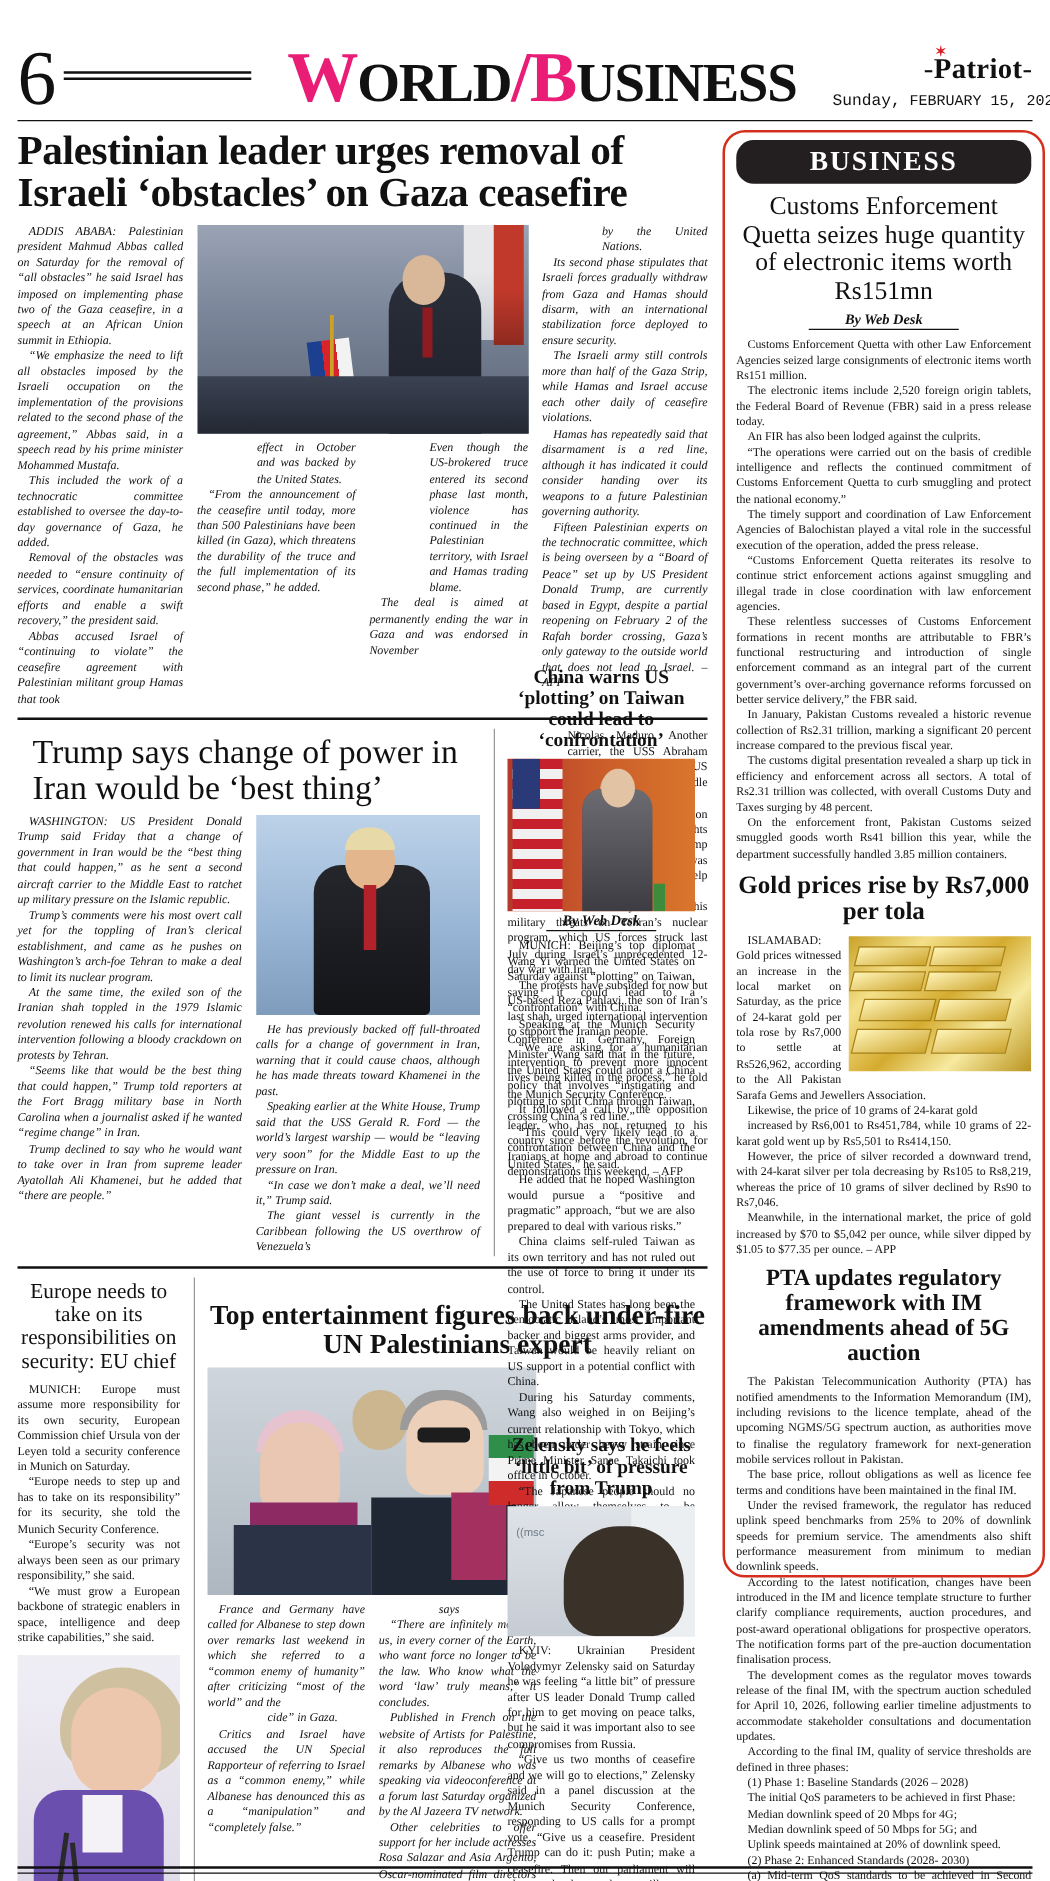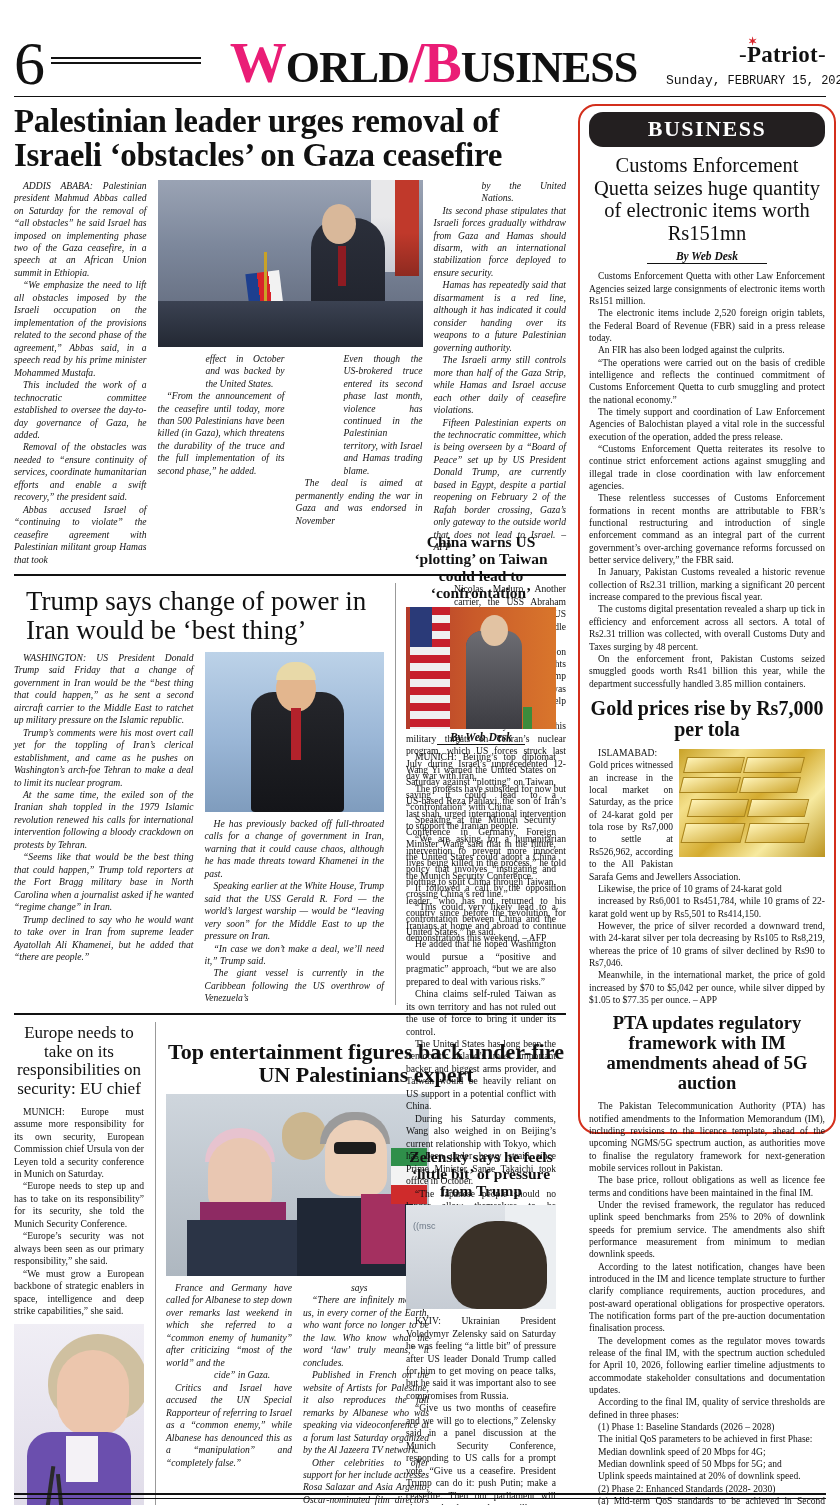--- a/index.html
+++ b/index.html
@@ -32,21 +32,21 @@
   .mast-rule { border-top:1.6px solid #111; margin-top:6px; }
 
   
   .body-grid { display:flex; gap:0; margin-top:7px; }
   .left-zone { width:552px; flex:0 0 552px; }
   .biz-zone  { width:258px; flex:0 0 258px; margin-left:12px; position:relative; }
 
   
   .biz-panel {
     border:2.2px solid #d32f1c; border-radius:18px; padding:8px 9px 10px 9px;
-    height:1030px; position:relative;
+    height:1158px; position:relative;
   }
   .biz-badge {
     background:#231f20; color:#fff; border-radius:14px; text-align:center;
     font-family:"Liberation Serif", serif; font-weight:700; font-size:22px;
     letter-spacing:1.5px; padding:4px 0 5px 0; margin:-2px 0 7px 0;
   }
   .biz-head {
     font-family:"Liberation Serif", serif; font-weight:400; font-size:20.5px; line-height:1.1;
     text-align:center; margin-bottom:6px;
   }
@@ -227,22 +227,22 @@
               </div>
               <div class="col">
                 <p class="txt ni">Even though the US-brokered truce entered its second phase last month, violence has continued in the Palestinian territory, with Israel and Hamas trading blame.</p>
                 <p class="txt">The deal is aimed at permanently ending the war in Gaza and was endorsed in November</p>
               </div>
             </div>
           </div>
           <div class="col">
             <p class="txt ni">by the United Nations.</p>
             <p class="txt">Its second phase stipulates that Israeli forces gradually withdraw from Gaza and Hamas should disarm, with an international stabilization force deployed to ensure security.</p>
+            <p class="txt">The Israeli army still controls more than half of the Gaza Strip, while Hamas and Israel accuse each other daily of ceasefire violations.</p>
             <p class="txt">Hamas has repeatedly said that disarmament is a red line, although it has indicated it could consider handing over its weapons to a future Palestinian governing authority.</p>
-            <p class="txt">The Israeli army still controls more than half of the Gaza Strip, while Hamas and Israel accuse each other daily of ceasefire violations.</p>
             <p class="txt">Fifteen Palestinian experts on the technocratic committee, which is being overseen by a “Board of Peace” set up by US President Donald Trump, are currently based in Egypt, despite a partial reopening on February 2 of the Rafah border crossing, Gaza’s only gateway to the outside world that does not lead to Israel. – AFP</p>
           </div>
         </div>
       </div>
 
       <hr class="thick">
 
       <div style="display:flex; gap:11px;">
 
         <div style="flex:0 0 370px;">

